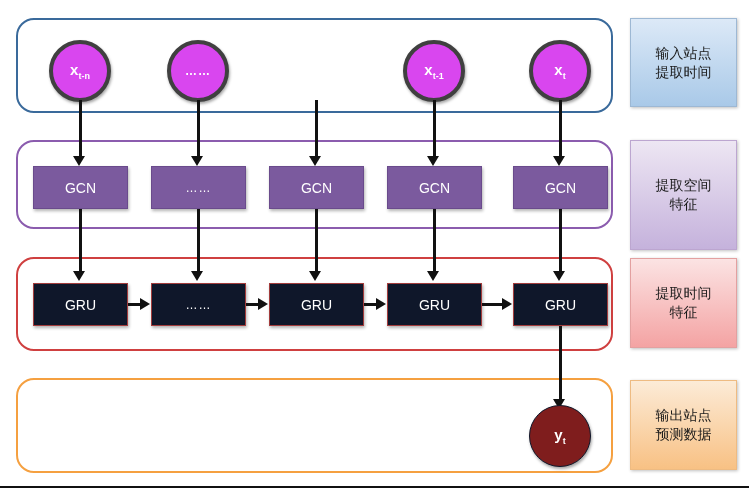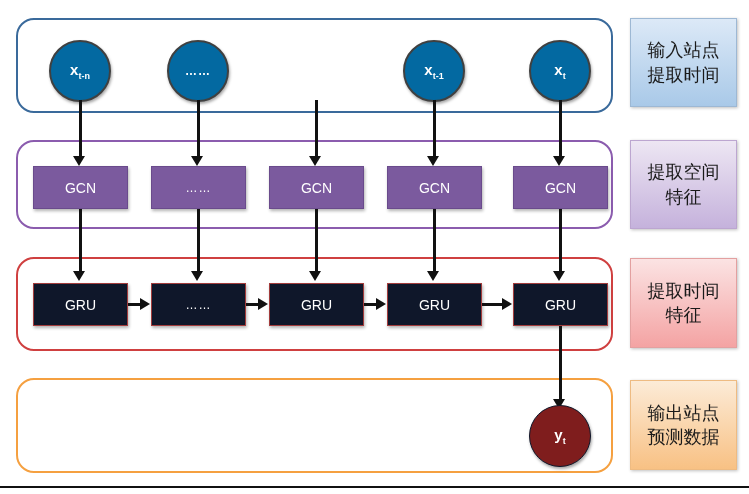--- a/index.html
+++ b/index.html
@@ -41,22 +41,22 @@
     display: flex;
     align-items: center;
     justify-content: center;
     color: #ffffff;
     font-size: 15px;
     font-weight: bold;
     box-sizing: border-box;
     box-shadow: 1px 2px 3px rgba(0,0,0,0.35);
   }
   .node-circle.blue {
-    background: #0369a1;
-    border: 2px solid #404040;
+    background: #d946ef;
+    border: 4px solid #404040;
   }
   .node-circle.orange {
     background: #7f1d1d;
     border: 1px solid #0f172a;
   }
   .node-circle .sub {
     font-size: 9px;
     vertical-align: sub;
     font-weight: bold;
   }
@@ -118,35 +118,35 @@
 
   
   .legend-panel {
     position: absolute;
     left: 630px;
     width: 107px;
     display: flex;
     align-items: center;
     justify-content: center;
     text-align: center;
-    font-size: 18px;
+    font-size: 14px;
     color: #1a1a1a;
     line-height: 1.35;
     box-sizing: border-box;
     border-width: 1px;
     border-style: solid;
     box-shadow: 1px 1px 3px rgba(0,0,0,0.25);
   }
   .legend-1 {
     top: 18px; height: 89px;
     background: linear-gradient(to bottom, #DCE9F7, #A9C9E8);
     border-color: #9DB8D4;
   }
   .legend-2 {
-    top: 140px; height: 89px;
+    top: 140px; height: 110px;
     background: linear-gradient(to bottom, #EDE6F3, #C5B2DC);
     border-color: #BCA6D0;
   }
   .legend-3 {
     top: 258px; height: 90px;
     background: linear-gradient(to bottom, #FBE3E3, #F4A3A3);
     border-color: #E3A0A0;
   }
   .legend-4 {
     top: 380px; height: 90px;

